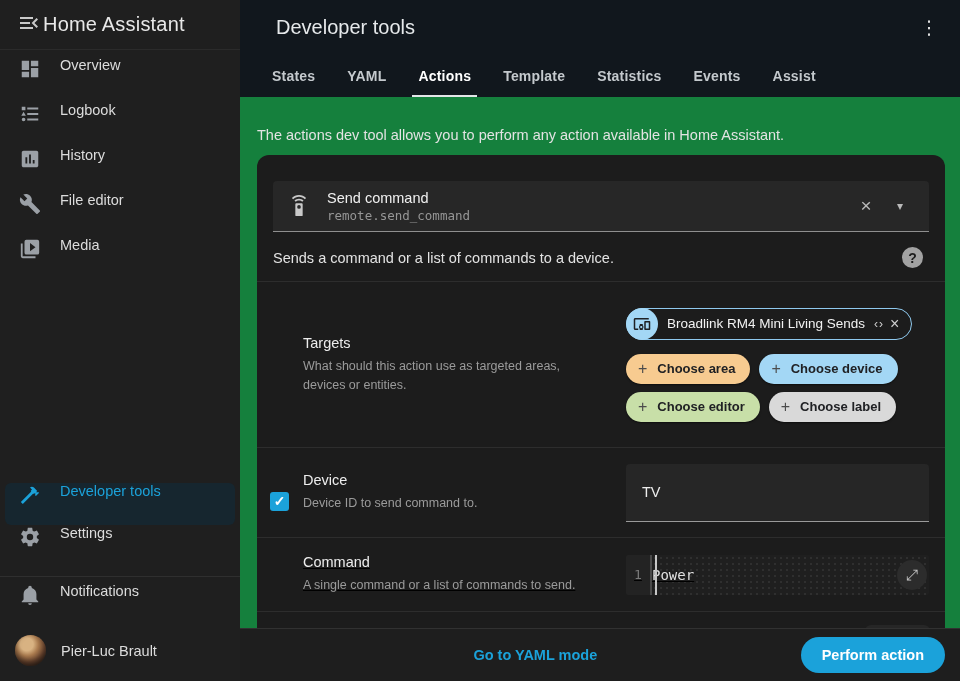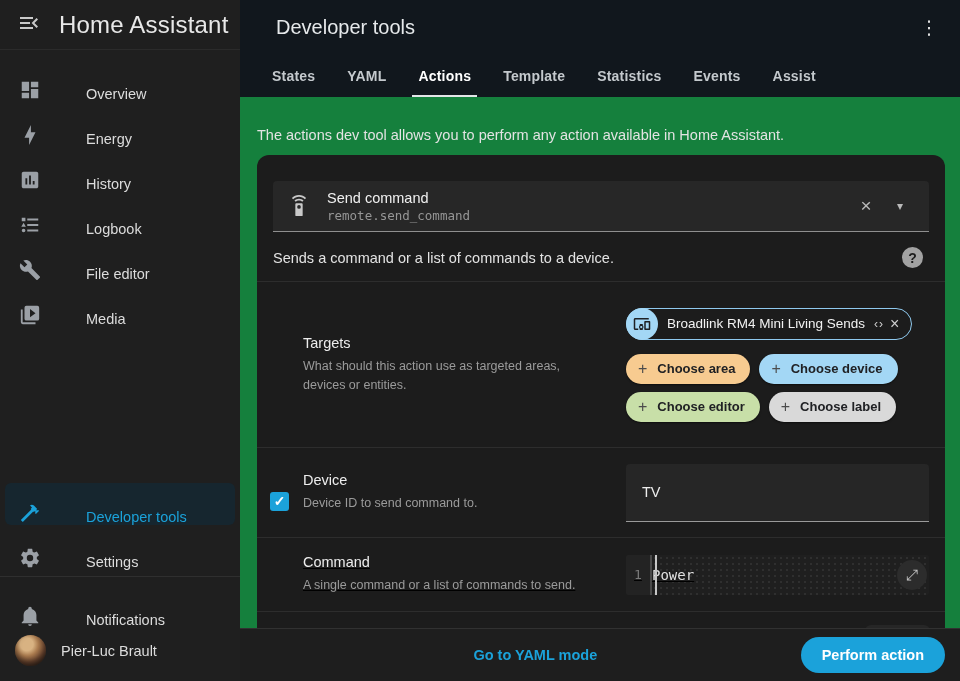--- a/index.html
+++ b/index.html
@@ -7,24 +7,24 @@
     font-family:"Liberation Sans", sans-serif; }
   .app { position:relative; width:960px; height:681px; }
 
   
   .sidebar { position:absolute; left:0; top:0; width:240px; height:681px;
     background:#1f1f1f; display:flex; flex-direction:column; }
   .sidebar-header { height:50px; flex:0 0 50px; display:flex; align-items:center;
     border-bottom:1px solid #2b2b2b; padding-left:15px; }
   .menu-btn { width:28px; height:28px; display:flex; align-items:center; justify-content:center;
     color:#c9c9c9; cursor:pointer; }
-  .sidebar-title { color:#e8e8e8; font-size:24px; margin-left:16px; letter-spacing:.2px; }
+  .sidebar-title { color:#e8e8e8; font-size:20px; letter-spacing:.2px; }
   .side-list { padding-top:7px; }
-  .side-item { height:45px; margin:0 5px; border-radius:6px; display:flex; align-items:flex-end;
-    padding-left:13px; cursor:pointer; color:#dcdcdc;gap:26px; }
+  .side-item { height:45px; margin:0 5px; border-radius:6px; display:flex; align-items:flex-start;
+    padding-left:13px; cursor:pointer; color:#dcdcdc; }
   .side-item .icn { width:24px; height:24px; color:#9ba0a6; display:flex; align-items:center; justify-content:center; }
   .side-item .lbl { margin-left:18px; font-size:14.5px; }
   .side-item.selected { background:#16262f; height:42px; }
   .side-item.selected .icn, .side-item.selected .lbl { color:var(--primary); }
   .side-spacer { flex:1; }
   .side-divider { height:1px; background:#2f2f2f; margin:6px 0 6px 0; }
   .profile-row { height:45px; margin:0 5px 8px 5px; border-radius:6px; display:flex;
     align-items:center; padding-left:10px; cursor:pointer; color:#dcdcdc; }
   .avatar { width:31px; height:31px; border-radius:50%;
     background:radial-gradient(circle at 38% 30%, #d8b282 0 22%, #a97a4e 40%, #6b4630 62%, #2e211b 88%);
@@ -150,40 +150,32 @@
         <span class="icn">
           <svg width="22" height="22" viewBox="0 0 24 24">
               <path fill="currentColor" d="M13,3V9H21V3H13M13,21H21V11H13V21M3,21H11V15H3V21M3,13H11V3H3V13Z"></path>
             </svg>
         </span>
         <span class="lbl">Overview</span>
       </div>
       <div class="side-item">
         <span class="icn">
           <svg width="22" height="22" viewBox="0 0 24 24">
-              <path fill="currentColor" d="M11,15H6L13,1V9H18L11,23V15Z"></path>
-            </svg>
-        </span>
-        <span class="lbl">Energy</span>
+              <path fill="currentColor" d="M5,9.5L7.5,14H2.5L5,9.5M3,4H7V8H3V4M5,20A2,2 0 0,0 7,18A2,2 0 0,0 5,16A2,2 0 0,0 3,18A2,2 0 0,0 5,20M9,5V7H21V5H9M9,19H21V17H9V19M9,13H21V11H9V13Z"></path>
+            </svg>
+        </span>
+        <span class="lbl">Logbook</span>
       </div>
       <div class="side-item">
         <span class="icn">
           <svg width="22" height="22" viewBox="0 0 24 24">
               <path fill="currentColor" d="M19,3H5C3.9,3 3,3.9 3,5V19C3,20.1 3.9,21 5,21H19C20.1,21 21,20.1 21,19V5C21,3.9 20.1,3 19,3M9,17H7V10H9V17M13,17H11V7H13V17M17,17H15V13H17V17Z"></path>
             </svg>
         </span>
         <span class="lbl">History</span>
-      </div>
-      <div class="side-item">
-        <span class="icn">
-          <svg width="22" height="22" viewBox="0 0 24 24">
-              <path fill="currentColor" d="M5,9.5L7.5,14H2.5L5,9.5M3,4H7V8H3V4M5,20A2,2 0 0,0 7,18A2,2 0 0,0 5,16A2,2 0 0,0 3,18A2,2 0 0,0 5,20M9,5V7H21V5H9M9,19H21V17H9V19M9,13H21V11H9V13Z"></path>
-            </svg>
-        </span>
-        <span class="lbl">Logbook</span>
       </div>
       <div class="side-item">
         <span class="icn">
           <svg width="22" height="22" viewBox="0 0 24 24">
               <path fill="currentColor" d="M22.7,19L13.6,9.9C14.5,7.6 14,4.9 12.1,3C10.1,1 7.1,0.6 4.7,1.7L9,6L6,9L1.6,4.7C0.4,7.1 0.9,10.1 2.9,12.1C4.8,14 7.5,14.5 9.8,13.6L18.9,22.7C19.3,23.1 19.9,23.1 20.3,22.7L22.6,20.4C23.1,20 23.1,19.3 22.7,19Z"></path>
             </svg>
         </span>
         <span class="lbl">File editor</span>
       </div>
       <div class="side-item">

